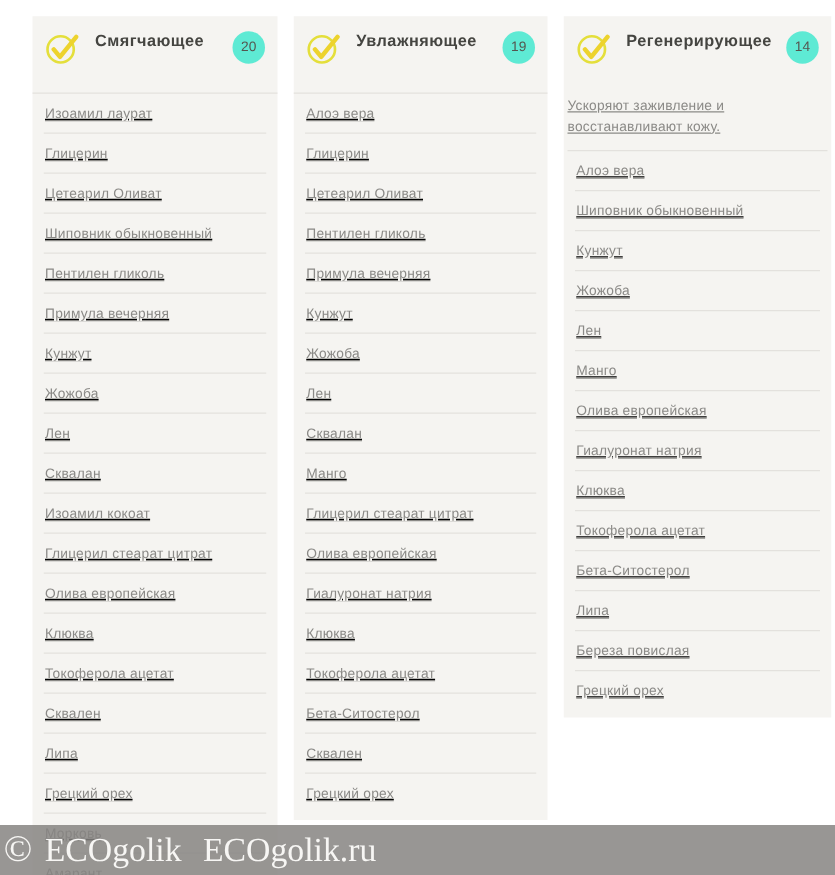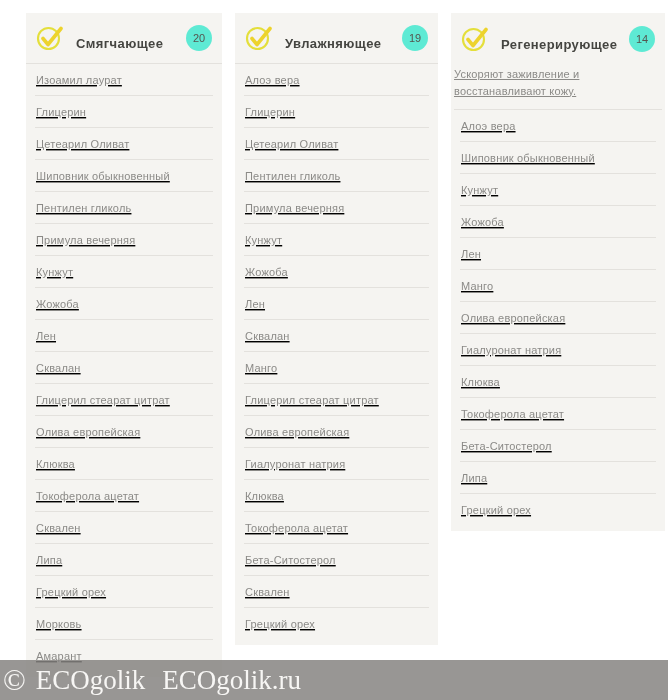--- a/index.html
+++ b/index.html
@@ -19,23 +19,23 @@
   .card {
     background: #f5f4f1;
     flex: none;
   }
   .card:nth-child(1) { width: 196px; }
   .card:nth-child(2) { width: 203px; }
   .card:nth-child(3) { width: 214px; }
 
   .card-header {
     display: flex;
-    align-items: flex-end;
+    align-items: flex-start;
     padding: 12px 10px;
-    height: 51px;
+    height: 62px;
   }
   .card-header.with-rule { border-bottom: 1px solid #e3e1dd; }
   .check-icon { width: 27px; height: 27px; flex: none; display: block; }
   .card-title {
     font-size: 13px;
     font-weight: 600;
     letter-spacing: 0.4px;
     color: #454541;
     margin-left: 13px;
   }
@@ -157,20 +157,23 @@
   </li>
 
   <li class="item">
     <a href="#" class="link">Лен</a>
   </li>
 
   <li class="item">
     <a href="#" class="link">Сквалан</a>
   </li>
 
+  <li class="item">
+    <a href="#" class="link">Изоамил кокоат</a>
+  </li>
 
   <li class="item">
     <a href="#" class="link">Глицерил стеарат цитрат</a>
   </li>
 
   <li class="item">
     <a href="#" class="link">Олива европейская</a>
   </li>
 
   <li class="item">
@@ -345,20 +348,23 @@
   </li>
 
   <li class="item">
     <a href="#" class="link">Бета-Ситостерол</a>
   </li>
 
   <li class="item">
     <a href="#" class="link">Липа</a>
   </li>
 
+  <li class="item">
+    <a href="#" class="link">Береза повислая</a>
+  </li>
 
   <li class="item">
     <a href="#" class="link">Грецкий орех</a>
   </li>
 </ul>
   </section>
 </div>
 
   <div class="watermark">
     <span class="wm-copy">©</span>

